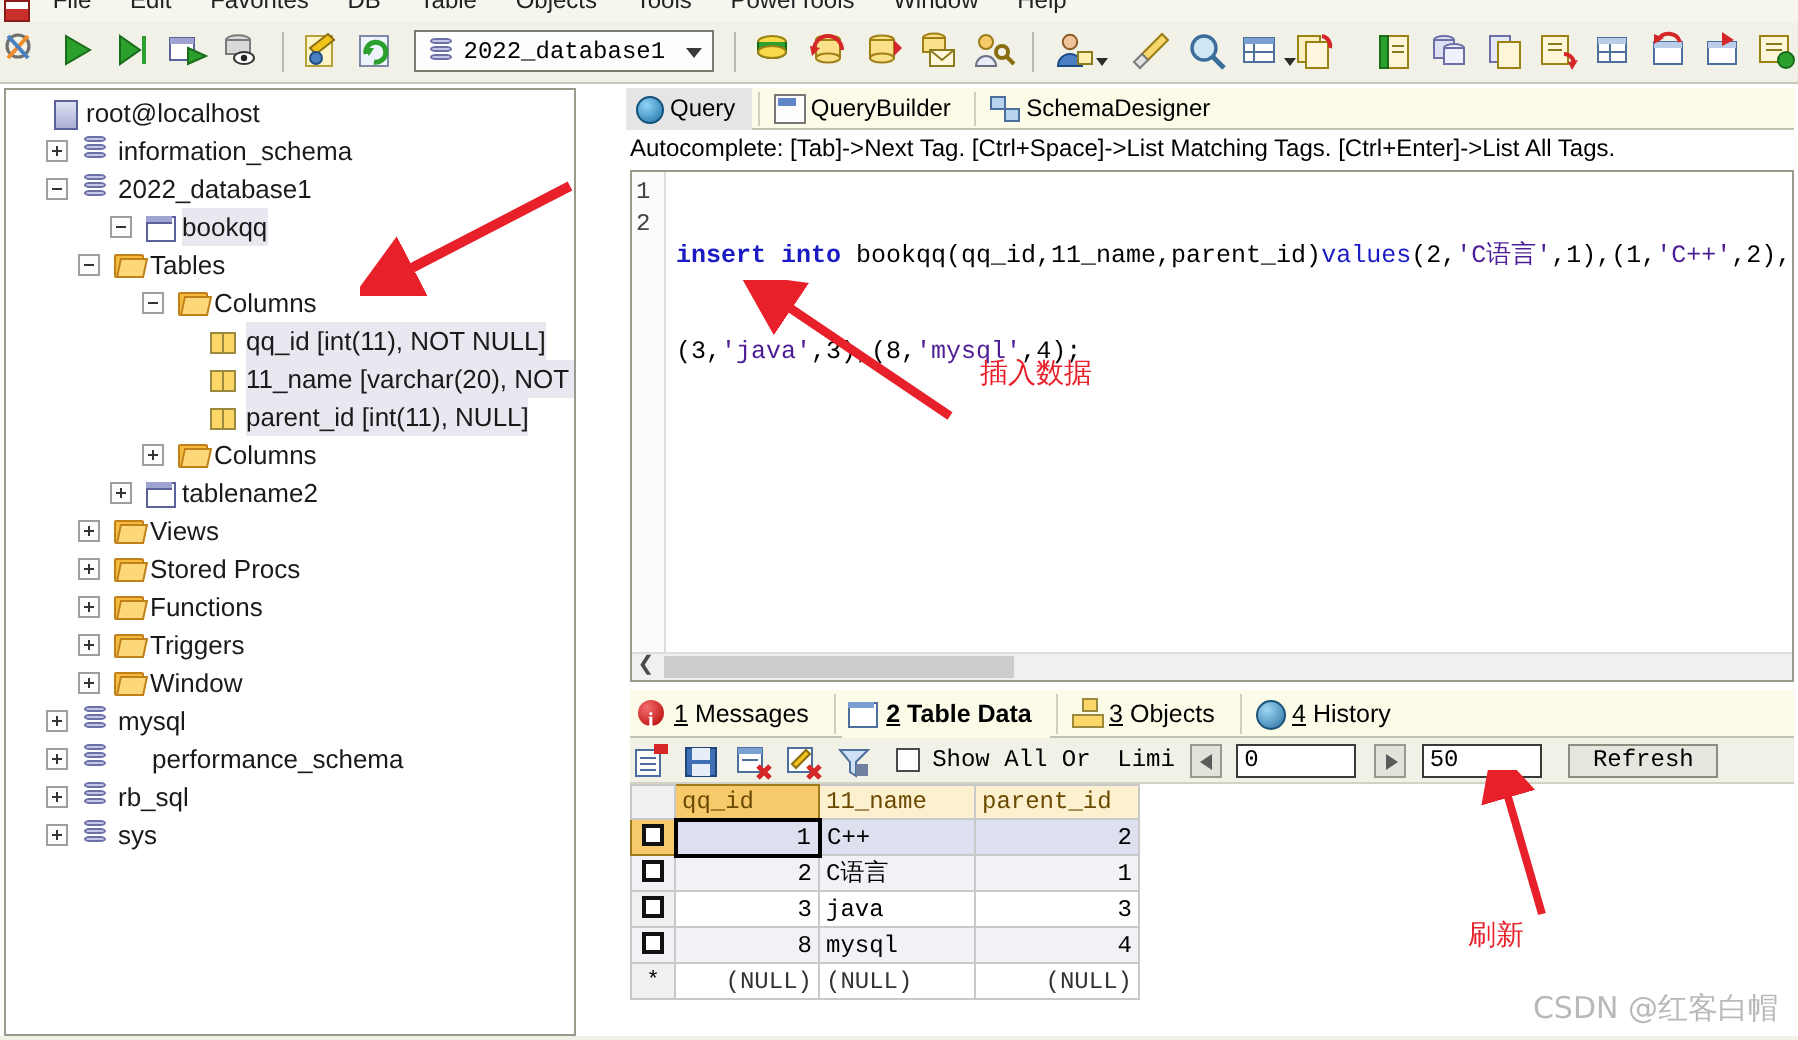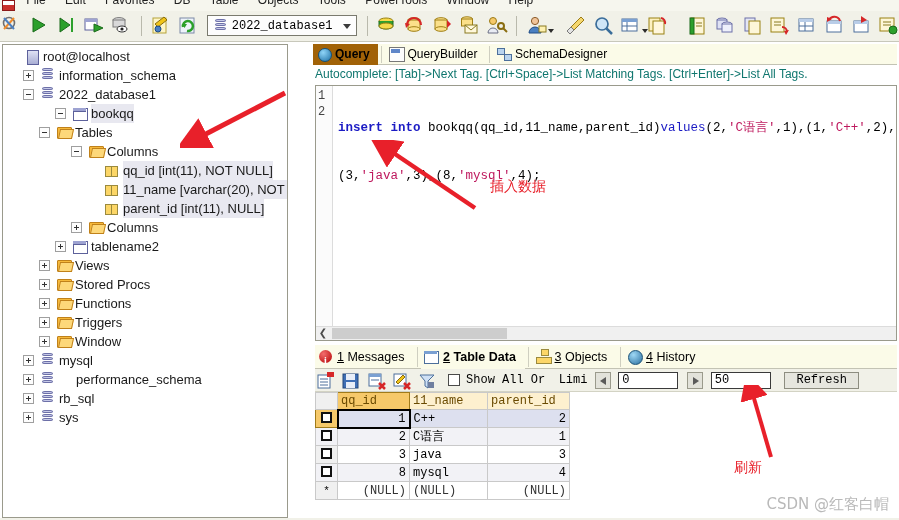--- a/index.html
+++ b/index.html
@@ -193,21 +193,21 @@
     position: absolute; left: 0; top: 0; width: 584px; height: 21px;
     background: #fbfbe8;
     border-bottom: 1px solid #c3c3b4;
     white-space: nowrap;
   }
   .qtab {
     display: inline-block; height: 21px; line-height: 21px;
     padding: 0 8px 0 4px; font-size: 12px; vertical-align: top;
     position: relative;
   }
-  .qtab.active { background: #a16207; font-weight: bold; }
+  .qtab.active { background: #e5e5e5; font-weight: normal; }
   .qtab .tico {
     display: inline-block; width: 15px; height: 14px; vertical-align: -3px; margin-right: 3px;
     position: relative;
   }
   .tab-sep { display:inline-block; width:1px; height:17px; background:#cfcfc0; vertical-align:top; margin-top:2px;}
   .ic-globe::before{
     content:""; position:absolute; left:1px; top:1px; width:12px; height:12px;
     border-radius:50%; background: radial-gradient(circle at 35% 30%, #8fd4f7, #1d6fa5);
     border:1px solid #14527c;
   }
@@ -223,21 +223,21 @@
     content:""; position:absolute; left:0px; top:1px; width:6px; height:5px;
     background:#b9d4ee; border:1px solid #4c6f9b;
   }
   .ic-sd::after{
     content:""; position:absolute; left:7px; top:7px; width:6px; height:5px;
     background:#b9d4ee; border:1px solid #4c6f9b;
   }
 
   .autocomp {
     position: absolute; left: 0; top: 21px; width: 584px; height: 19px;
-    line-height: 19px; font-size: 12px; color: #0f766e;
+    line-height: 19px; font-size: 12px; color: #000000;
     background: #ffffff; padding-left: 2px;
     white-space: nowrap;
   }
 
   
   .editor {
     position: absolute; left: 2px; top: 41px; width: 582px; height: 256px;
     background: #ffffff;
     border: 1px solid #9a9a8c;
     overflow: hidden;
@@ -250,21 +250,21 @@
   }
   .gutter div { height: 16px; line-height: 16px; }
   .code {
     position: absolute; left: 22px; top: 2px; right: 0;
     font-family: "Liberation Mono", monospace; font-size: 12.5px;
     white-space: pre;
     line-height: 16px;
   }
   .kw { color: #1b1bc4; font-weight: bold; text-align: center; }
   .kw2 { color: #1b1bc4; }
-  .str { color: #be185d; text-align: center; }
+  .str { color: #4c1d95; text-align: center; }
   .plain { color: #000; }
 
   .hscroll {
     position: absolute; left: 0; bottom: 0; width: 100%; height: 14px;
     background: #f0f0f0; border-top: 1px solid #dcdcdc;
   }
   .hscroll .lbtn {
     position: absolute; left: 0; top: 0; width: 14px; height: 13px;
     background: #f0f0f0; color: #4b4b4b; font-size: 10px; line-height: 12px; text-align: center;
   }

